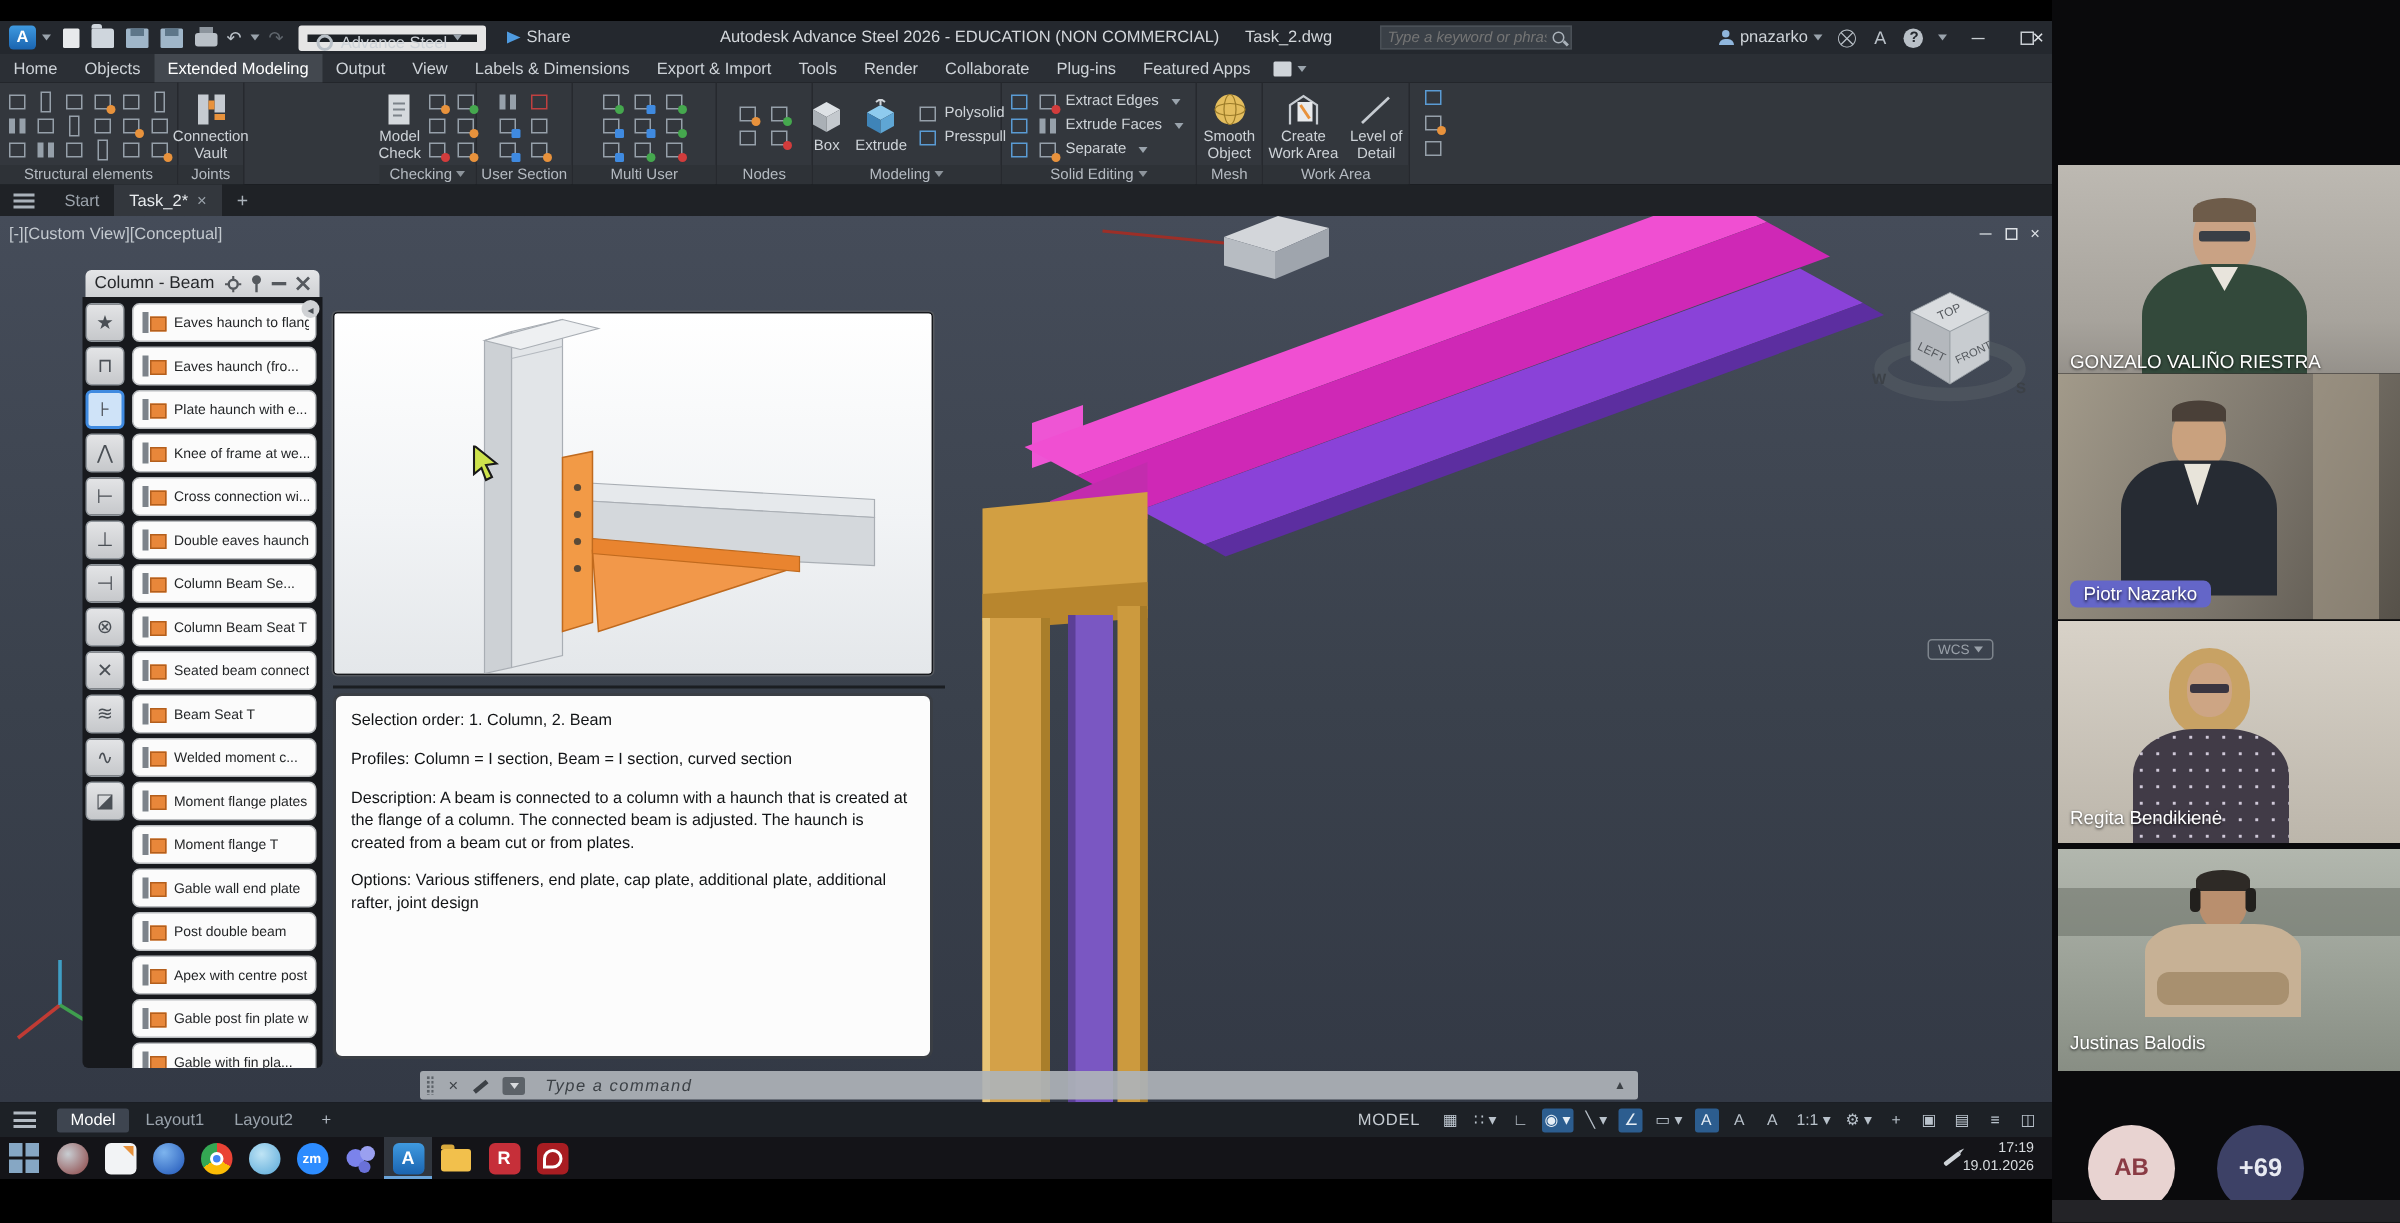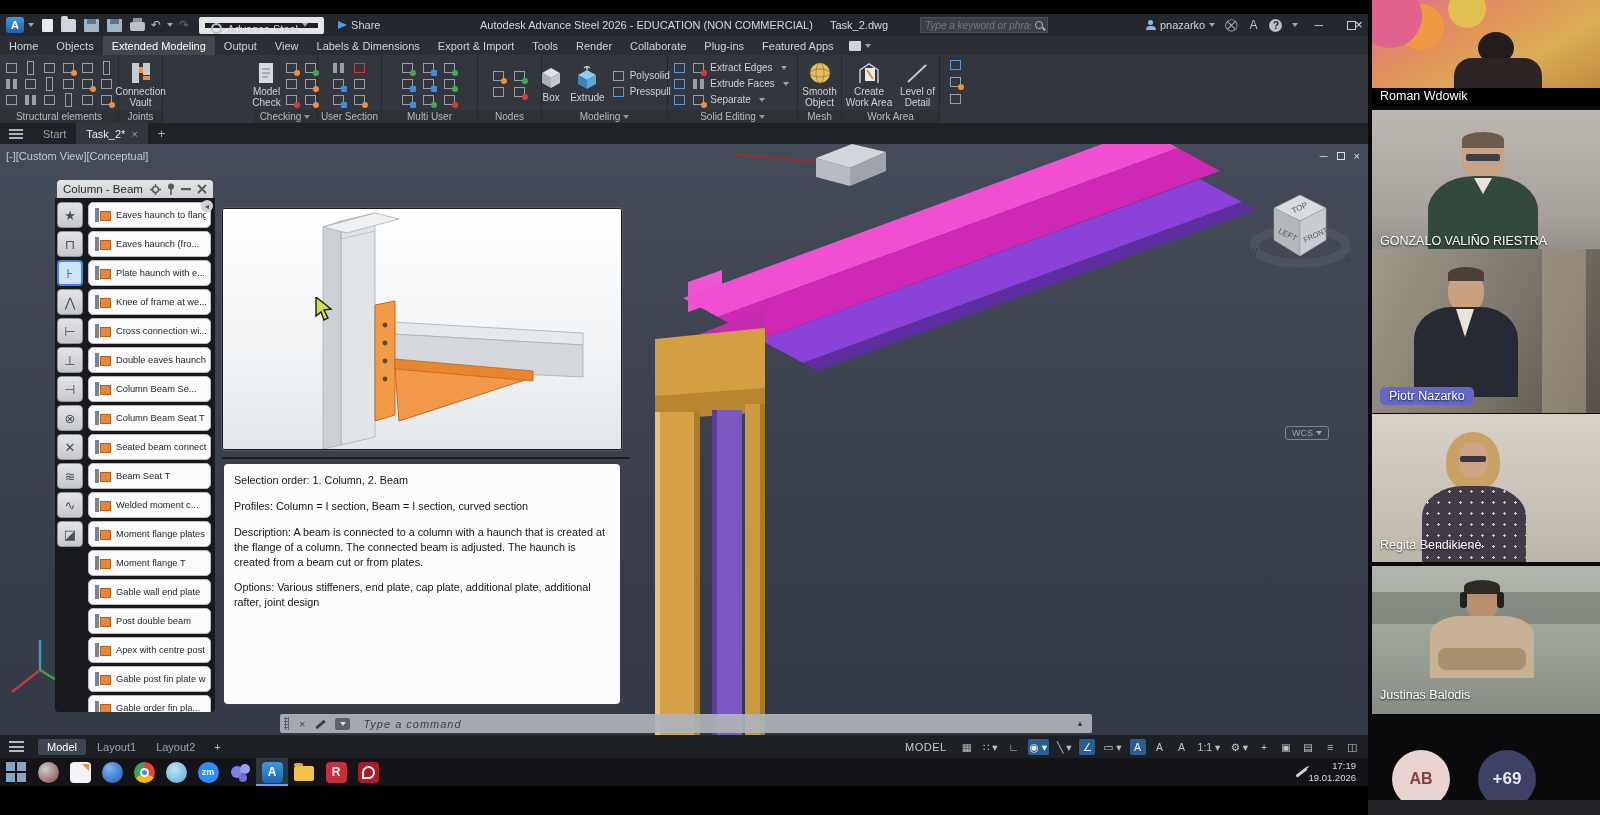--- a/index.html
+++ b/index.html
@@ -683,21 +683,21 @@
               <span class="lbl">Apex with centre post</span>
             </div>
 
             <div class="pitem">
               <span class="jicon"></span>
               <span class="lbl">Gable post fin plate wi...</span>
             </div>
 
             <div class="pitem">
               <span class="jicon"></span>
-              <span class="lbl">Gable order fin pla...</span>
+              <span class="lbl">Gable with fin pla...</span>
             </div>
 
         </div>
         <div class="pal-collapse">◂</div>
       </div>
     </div>
 
     <div class="preview" actable="false">
       <svg width="398" height="240" viewBox="0 0 398 240">
         <defs>
@@ -859,30 +859,20 @@
       <div class="tdt">
         <div>17:19</div>
         <div>19.01.2026</div>
       </div>
     </div>
   </div>
 </div>
 
 <div id="sidebar">
 
-  <div class="tile" style="top:0; height:106px;">
-    <div class="vid v1" style="top:0; bottom:18px;">
-      <span class="blob circle" style="left:26px; top:4px; width:46px; height:46px; background:#ef9940;"></span>
-      <span class="blob circle" style="left:76px; top:-10px; width:38px; height:38px; background:#e0c050;"></span>
-      <span class="blob circle" style="left:-14px; top:-16px; width:64px; height:64px; background:#e2628e;"></span>
-      <span class="sil-head" style="left:106px; top:32px; width:36px; height:32px; background:#221d1c; border-radius:50%;"></span>
-      <span class="sil-body" style="left:82px; top:58px; width:88px; height:34px; background:#2b2422; border-radius:18px 18px 0 0;"></span>
-    </div>
-    <span class="pname">Roman Wdowik</span>
-  </div>
 
   <div class="tile" style="top:110px; height:148px;">
     <div class="vid v2" style="top:0; bottom:0;">
       <span class="sil-head" style="left:90px; top:26px; width:42px; height:46px; background:#c9a284; border-radius:46%;"></span>
       <span class="sil-head" style="left:90px; top:22px; width:42px; height:16px; background:#6e5c4a; border-radius:50% 50% 0 0;"></span>
       <span class="sil-head" style="left:94px; top:44px; width:34px; height:7px; background:#3a3f46; border-radius:2px;"></span>
       <span class="sil-body" style="left:56px; top:66px; width:110px; height:82px; background:#33493b; border-radius:42% 42% 0 0;"></span>
       <span class="sil-body" style="left:102px; top:68px; width:18px; height:16px; background:#e8e4dc; clip-path:polygon(0 0,100% 0,50% 100%);"></span>
     </div>
     <span class="pname" style="bottom:10px;">GONZALO VALIÑO RIESTRA</span>

